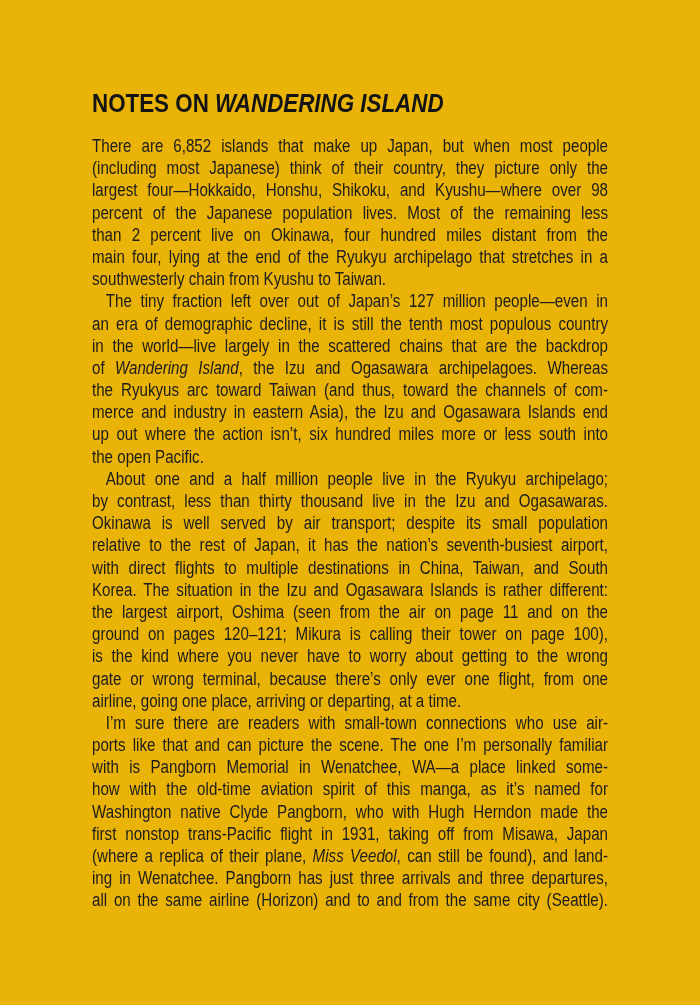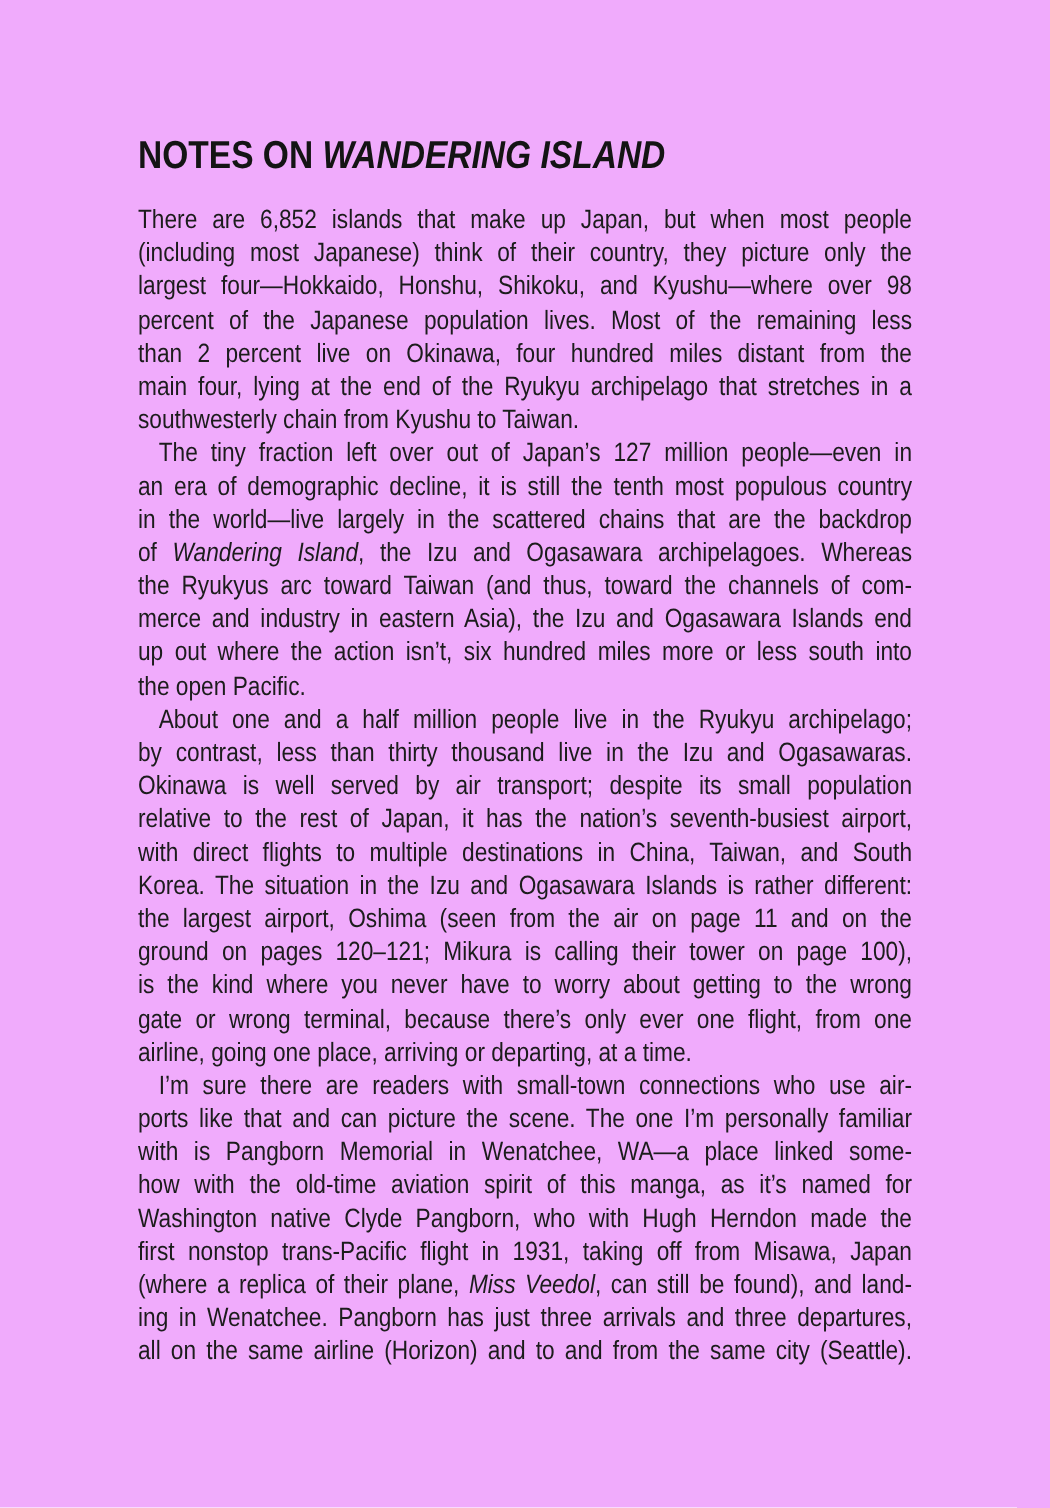--- a/index.html
+++ b/index.html
@@ -1,17 +1,17 @@
 <!DOCTYPE html>
 <html><head>
 <meta charset="utf-8">
 <style>
   html, body { margin: 0; padding: 0; background: #ffffff; }
   body { width: 700px; height: 1005px; position: relative; overflow: hidden; }
-  .page { position: absolute; left: 0; top: 0; width: 700px; height: 1005px; background: #f0abfc; }
+  .page { position: absolute; left: 0; top: 0; width: 700px; height: 1005px; background: #eab308; }
   .title {
     position: absolute; left: 92px; top: 88px;
     font-family: "Liberation Sans", sans-serif; font-weight: bold;
     font-size: 26px; line-height: 30px; color: #141414;
     transform: scaleX(0.86); transform-origin: left top; white-space: nowrap;
   }
   .title .it { font-style: italic; }
   .body {
     position: absolute; left: 92px; top: 135px;
     width: 600px; 

